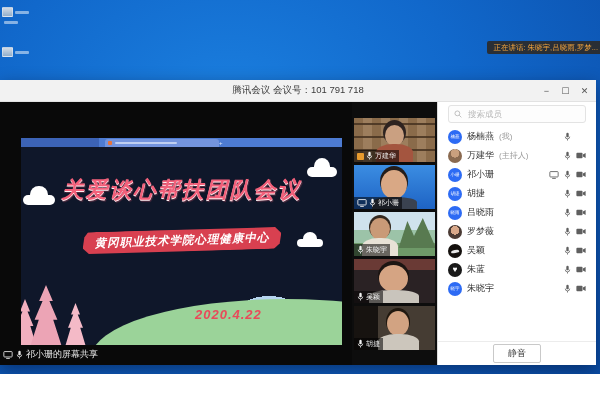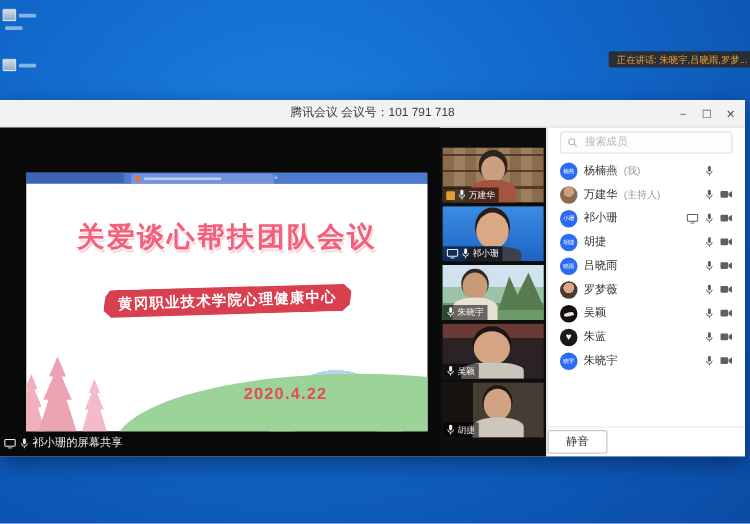--- a/index.html
+++ b/index.html
@@ -1,17 +1,17 @@
 <!DOCTYPE html>
 <html><head>
 <meta charset="utf-8">
 <style>
   html,body{margin:0;padding:0;}
   body{width:600px;height:419px;overflow:hidden;font-family:"Liberation Sans",sans-serif;-webkit-font-smoothing:antialiased;}
-  .desktop{position:relative;width:600px;height:419px;overflow:hidden;
+  .desktop{position:relative;width:600px;height:374px;overflow:hidden;
     background:radial-gradient(ellipse at 38% 28%, #1b7fdf 0%, #1168cb 45%, #0d56b4 78%, #0a4ca4 100%);}
   
   .dicon{position:absolute;display:flex;align-items:center;gap:2px;opacity:.9;}
   .dicon .dsq{width:9px;height:8px;background:linear-gradient(180deg,#e8e8e8,#9fb6cc);border:1px solid rgba(255,255,255,.5);border-radius:1px;}
   .dicon .dlb{width:14px;height:3px;background:rgba(255,255,255,.55);border-radius:1px;}
   
   .notif{position:absolute;right:-6px;top:41px;height:13px;display:flex;align-items:center;
     background:rgba(43,43,43,.93);border-radius:2px;padding:0 8px 0 6px;font-size:7.5px;color:#efa23c;white-space:nowrap;}
   
   .window{position:absolute;left:0;top:80px;width:596px;height:285px;background:#fff;
@@ -23,21 +23,21 @@
   .ctrl{width:19px;height:100%;display:flex;align-items:center;justify-content:center;font-size:9px;color:#555;cursor:default;}
   .wbody{flex:1;display:flex;min-height:0;}
   
   .stage{width:352px;flex:none;background:#090909;position:relative;overflow:hidden;}
   .tabstrip{position:absolute;left:21px;top:36px;width:321px;height:9px;background:#4d7bd2;overflow:hidden;}
   .tabstrip .seg{position:absolute;left:0;top:0;width:78px;height:9px;background:#3c63b6;}
   .tabstrip .tab{position:absolute;left:84px;top:1px;width:108px;height:8px;background:#7494dd;border-radius:3px 3px 0 0;display:flex;align-items:center;gap:3px;padding:0 3px;}
   .tabstrip .fav{width:4px;height:4px;background:#e8733a;border-radius:1px;flex:none;}
   .tabstrip .tdash{width:62px;height:2px;background:rgba(255,255,255,.55);border-radius:1px;}
   .tabstrip .plus{position:absolute;left:198px;top:2px;font-size:6px;color:#dfe7f8;line-height:6px;}
-  .slide{position:absolute;left:21px;top:45px;width:321px;height:198px;background:#ffffff;overflow:hidden;}
+  .slide{position:absolute;left:21px;top:45px;width:321px;height:198px;background:#0f172a;overflow:hidden;font-style:italic;}
   .cloud{position:absolute;background:#fff;border-radius:20px;}
   .cloud::before{content:"";position:absolute;background:#fff;border-radius:50%;width:55%;height:170%;top:-90%;left:22%;}
   .hill{position:absolute;left:70px;bottom:-72px;width:390px;height:118px;background:#9bd399;border-radius:50%;}
   .rainbow{position:absolute;left:186px;bottom:-4px;width:124px;height:62px;
     background:radial-gradient(circle at 50% 100%, transparent 0 33px, #f7b9c4 33px 37px, #f9d9a8 37px 41px, #f6efb5 41px 45px, #bfe0bb 45px 49px, #b5d4ef 49px 53px, transparent 53px);}
   .tree{position:absolute;clip-path:polygon(50% 0,68% 26%,59% 26%,80% 56%,69% 56%,92% 100%,8% 100%,31% 56%,20% 56%,41% 26%,32% 26%);}
   .tree.t1{left:6px;bottom:-2px;width:38px;height:62px;background:#eca4b5;}
   .tree.t2{left:42px;bottom:-2px;width:25px;height:44px;background:#f4bac7;}
   .tree.t3{left:-10px;bottom:-2px;width:28px;height:48px;background:#f2b0bf;}
   .slide-title{position:absolute;top:28px;left:0;width:100%;text-align:center;font-size:22px;font-weight:bold;
@@ -75,38 +75,38 @@
   .t-darkred .torso{left:15px;top:31px;width:50px;height:13px;background:#c9c4bc;}
   .t-dark .vid{background:linear-gradient(90deg,#171310 0 30%,#453c33 30%);}
   .t-dark .head{left:33px;top:5px;width:22px;height:25px;background:#d2a382;box-shadow:0 -2px 0 1px #20180f;}
   .t-dark .torso{left:24px;top:28px;width:41px;height:16px;background:#ccc6bc;}
   
   .members{flex:1;background:#fff;border-left:1px solid #dcdcdc;display:flex;flex-direction:column;min-width:0;}
   .m-header{height:19px;flex:none;display:flex;align-items:center;justify-content:center;position:relative;font-size:10px;color:#333;}
   .m-chevron{position:absolute;left:9px;top:4px;font-size:7px;color:#9a9a9a;}
   .m-search{margin:3px 10px 4px;height:16px;flex:none;border:1px solid #e3e3e3;border-radius:3px;background:#fdfdfd;
     display:flex;align-items:center;gap:4px;padding:0 5px;}
-  .m-search input{border:none;outline:none;background:transparent;font-size:8.5px;color:#444;width:100%;font-family:Liberation Mono, monospace;}
+  .m-search input{border:none;outline:none;background:transparent;font-size:8.5px;color:#444;width:100%;font-family:Liberation Serif, serif;}
   .m-search input::placeholder{color:#b8b8b8;}
   .m-list{flex:1;overflow:hidden;}
   .m-row{height:19px;display:flex;align-items:center;gap:5px;padding:0 10px;}
   .m-avatar{width:14px;height:14px;border-radius:50%;flex:none;display:flex;align-items:center;justify-content:center;
     font-size:4.5px;color:#fff;overflow:hidden;position:relative;}
   .av-blue{background:#2d6bf4;}
   .av-photo-warm{background:radial-gradient(circle at 50% 32%, #caa07e 0 34%, #8a6a50 35%);}
   .av-photo-face{background:radial-gradient(circle at 50% 38%, #d8a88a 0 38%, #4a3a34 39%);}
   .av-photo-dark{background:#14100d;}
   .av-photo-dark::after{content:"";position:absolute;left:3px;top:6px;width:8px;height:3px;background:#e8e8e8;border-radius:50% 50% 0 50%;transform:rotate(-14deg);}
   .av-photo-land{background:linear-gradient(180deg,#e9d9c1 0 55%,#b8603f 55%);}
   .av-photo-heart{background:#191919;font-size:8px;}
   .m-name{font-size:9px;color:#333;white-space:nowrap;}
   .m-suffix{font-size:8px;color:#9a9a9a;white-space:nowrap;}
   .m-icons{margin-left:auto;display:flex;align-items:center;justify-content:flex-end;gap:5px;color:#5f5f5f;}
   .spacer{width:10px;height:1px;display:inline-block;}
-  .m-footer{flex:none;height:23px;border-top:1px solid #ececec;display:flex;align-items:center;}
+  .m-footer{flex:none;height:23px;border-top:1px solid #ececec;display:flex;align-items:center;justify-content:center;}
   .mute-btn{font-family:inherit;font-size:9px;color:#333;background:#fff;border:1px solid #c9c9c9;border-radius:2px;padding:2px 14px;cursor:default;}
   .partial{height:19px;display:flex;align-items:flex-start;padding:0 10px;}
   .ic{display:inline-flex;align-items:center;}
   .ic svg{display:block;}
   .ic.host{width:7px;height:7px;background:#e89b2e;border-radius:1px;flex:none;}
 </style>
 </head>
 <body>
 
 <div class="desktop">

